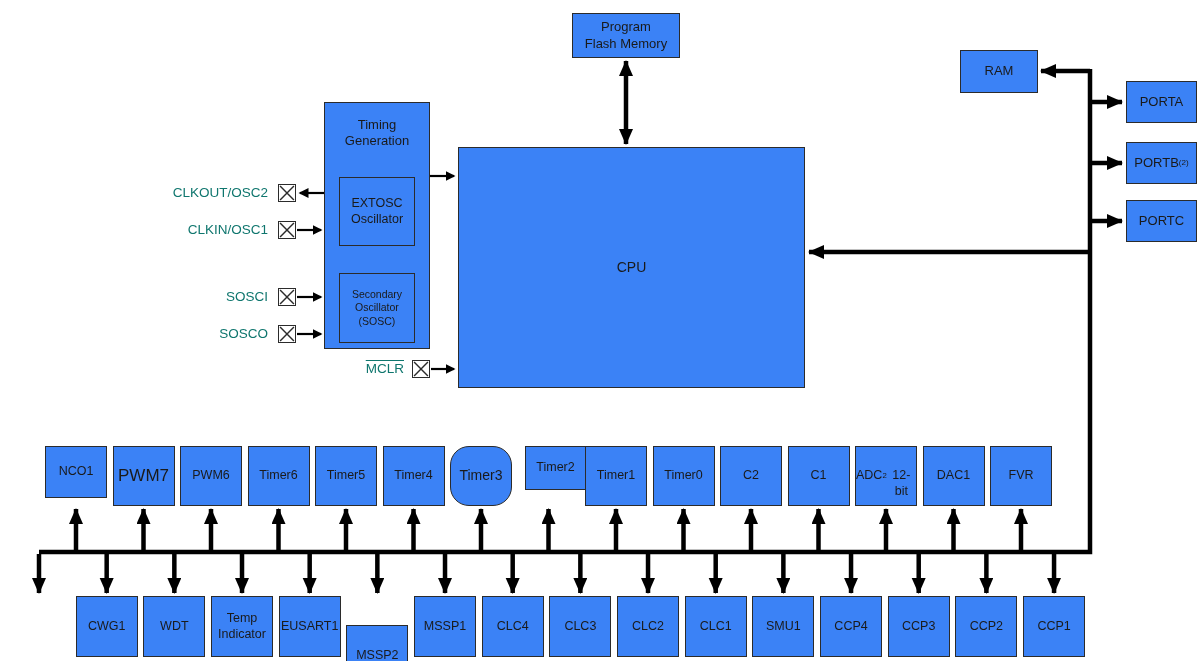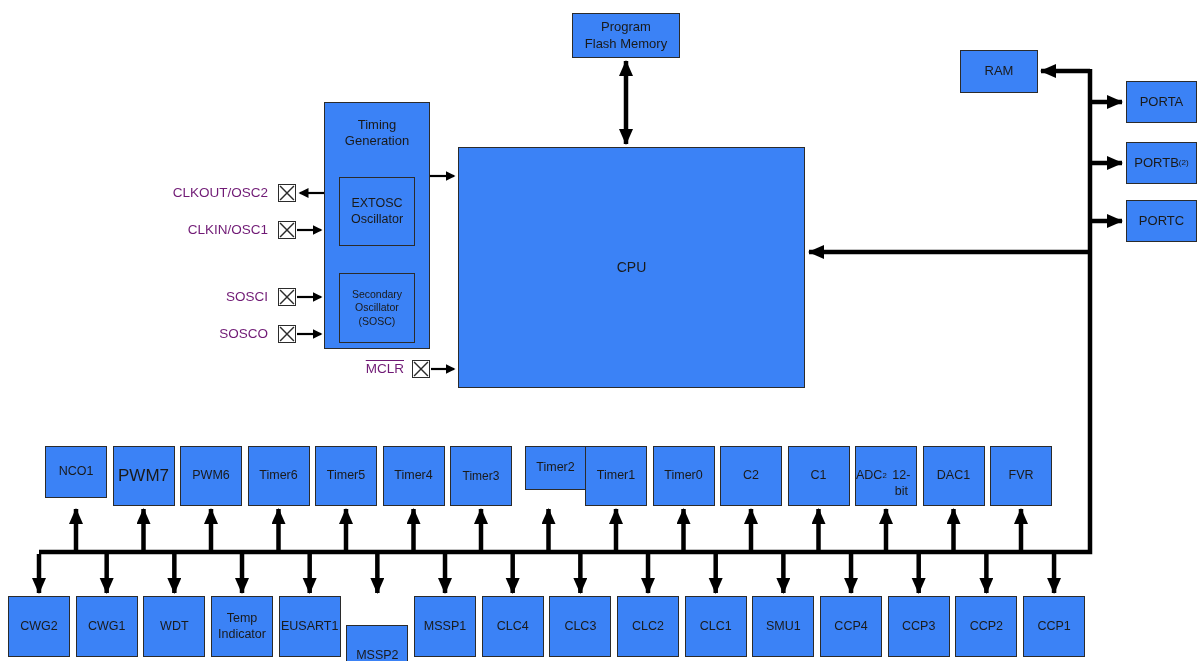--- a/index.html
+++ b/index.html
@@ -10,21 +10,21 @@
     overflow:hidden;
   }
   svg.wires { position:absolute; left:0; top:0; width:1200px; height:661px; }
   .box {
     position:absolute; border:1.6px solid #2b2b2b; background:#3b82f6;
     display:flex; align-items:center; justify-content:center;
     text-align:center; font-size:13px; line-height:1.25; color:#1a1a1a;
   }
   .lbl {
     position:absolute; font-size:13.5px; white-space:nowrap;
-    height:18px; line-height:18px; text-align:right; color:#701a75;
+    height:18px; line-height:18px; text-align:right; color:#0f766e;
   }
   .pin { position:absolute; width:18px; height:18px; border:1.6px solid #2b2b2b; background:#fff; }
   .pin svg { display:block; width:100%; height:100%; }
   sup { font-size:0.62em; vertical-align:super; line-height:0; }
   .ovl { text-decoration:overline; }
 </style>
 </head>
 <body>
 
 <div class="stage" id="stage">
@@ -106,30 +106,29 @@
 
 <div class="box" style="left: 1126px; top: 81px; width: 71px; height: 42px;">PORTA</div>
     <div class="box" style="left: 1126px; top: 142px; width: 71px; height: 42px;">PORTB<sup>(2)</sup></div>
     <div class="box" style="left: 1126px; top: 200px; width: 71px; height: 42px;">PORTC</div>
     <div class="box" style="left: 45px; top: 446px; width: 62px; height: 52px; font-size: 12.5px;">NCO1</div>
     <div class="box" style="left: 112.5px; top: 446px; width: 62px; height: 60px; font-size: 17px;">PWM7</div>
     <div class="box" style="left: 180px; top: 446px; width: 62px; height: 60px; font-size: 12.5px;">PWM6</div>
     <div class="box" style="left: 247.5px; top: 446px; width: 62px; height: 60px; font-size: 12.5px;">Timer6</div>
     <div class="box" style="left: 315px; top: 446px; width: 62px; height: 60px; font-size: 12.5px;">Timer5</div>
     <div class="box" style="left: 382.5px; top: 446px; width: 62px; height: 60px; font-size: 12.5px;">Timer4</div>
-    <div class="box" style="left: 450px; top: 446px; width: 62px; height: 60px; font-size: 12px;">Timer3</div>
+    <div class="box" style="left: 450px; top: 446px; width: 62px; height: 60px; font-size: 14px; border-radius: 19px;">Timer3</div>
     <div class="box" style="left: 517.5px; top: 446px; width: 62px; height: 44px; font-size: 12.5px; margin-left: 7px;">Timer2</div>
     <div class="box" style="left: 585px; top: 446px; width: 62px; height: 60px; font-size: 12.5px;">Timer1</div>
     <div class="box" style="left: 652.5px; top: 446px; width: 62px; height: 60px; font-size: 12.5px;">Timer0</div>
     <div class="box" style="left: 720px; top: 446px; width: 62px; height: 60px; font-size: 12.5px;">C2</div>
     <div class="box" style="left: 787.5px; top: 446px; width: 62px; height: 60px; font-size: 12.5px;">C1</div>
     <div class="box" style="left: 855px; top: 446px; width: 62px; height: 60px; font-size: 12.5px;">ADC<sup>2</sup><br>12-bit</div>
     <div class="box" style="left: 922.5px; top: 446px; width: 62px; height: 60px; font-size: 12.5px;">DAC1</div>
     <div class="box" style="left: 990px; top: 446px; width: 62px; height: 60px; font-size: 12.5px;">FVR</div>
-    <div class="box" style="left: 8px; top: 596px; width: 62px; height: 61px; font-size: 12.5px;">CWG2</div>
     <div class="box" style="left: 75.67px; top: 596px; width: 62px; height: 61px; font-size: 12.5px;">CWG1</div>
     <div class="box" style="left: 143.34px; top: 596px; width: 62px; height: 61px; font-size: 12.5px;">WDT</div>
     <div class="box" style="left: 211.01px; top: 596px; width: 62px; height: 61px; font-size: 12.5px;">Temp<br>Indicator</div>
     <div class="box" style="left: 278.68px; top: 596px; width: 62px; height: 61px; font-size: 12.5px;">EUSART1</div>
     <div class="box" style="left: 346.35px; top: 625px; width: 62px; height: 61px; font-size: 12.5px;">MSSP2</div>
     <div class="box" style="left: 414.02px; top: 596px; width: 62px; height: 61px; font-size: 12.5px;">MSSP1</div>
     <div class="box" style="left: 481.69px; top: 596px; width: 62px; height: 61px; font-size: 12.5px;">CLC4</div>
     <div class="box" style="left: 549.36px; top: 596px; width: 62px; height: 61px; font-size: 12.5px;">CLC3</div>
     <div class="box" style="left: 617.03px; top: 596px; width: 62px; height: 61px; font-size: 12.5px;">CLC2</div>
     <div class="box" style="left: 684.7px; top: 596px; width: 62px; height: 61px; font-size: 12.5px;">CLC1</div>

